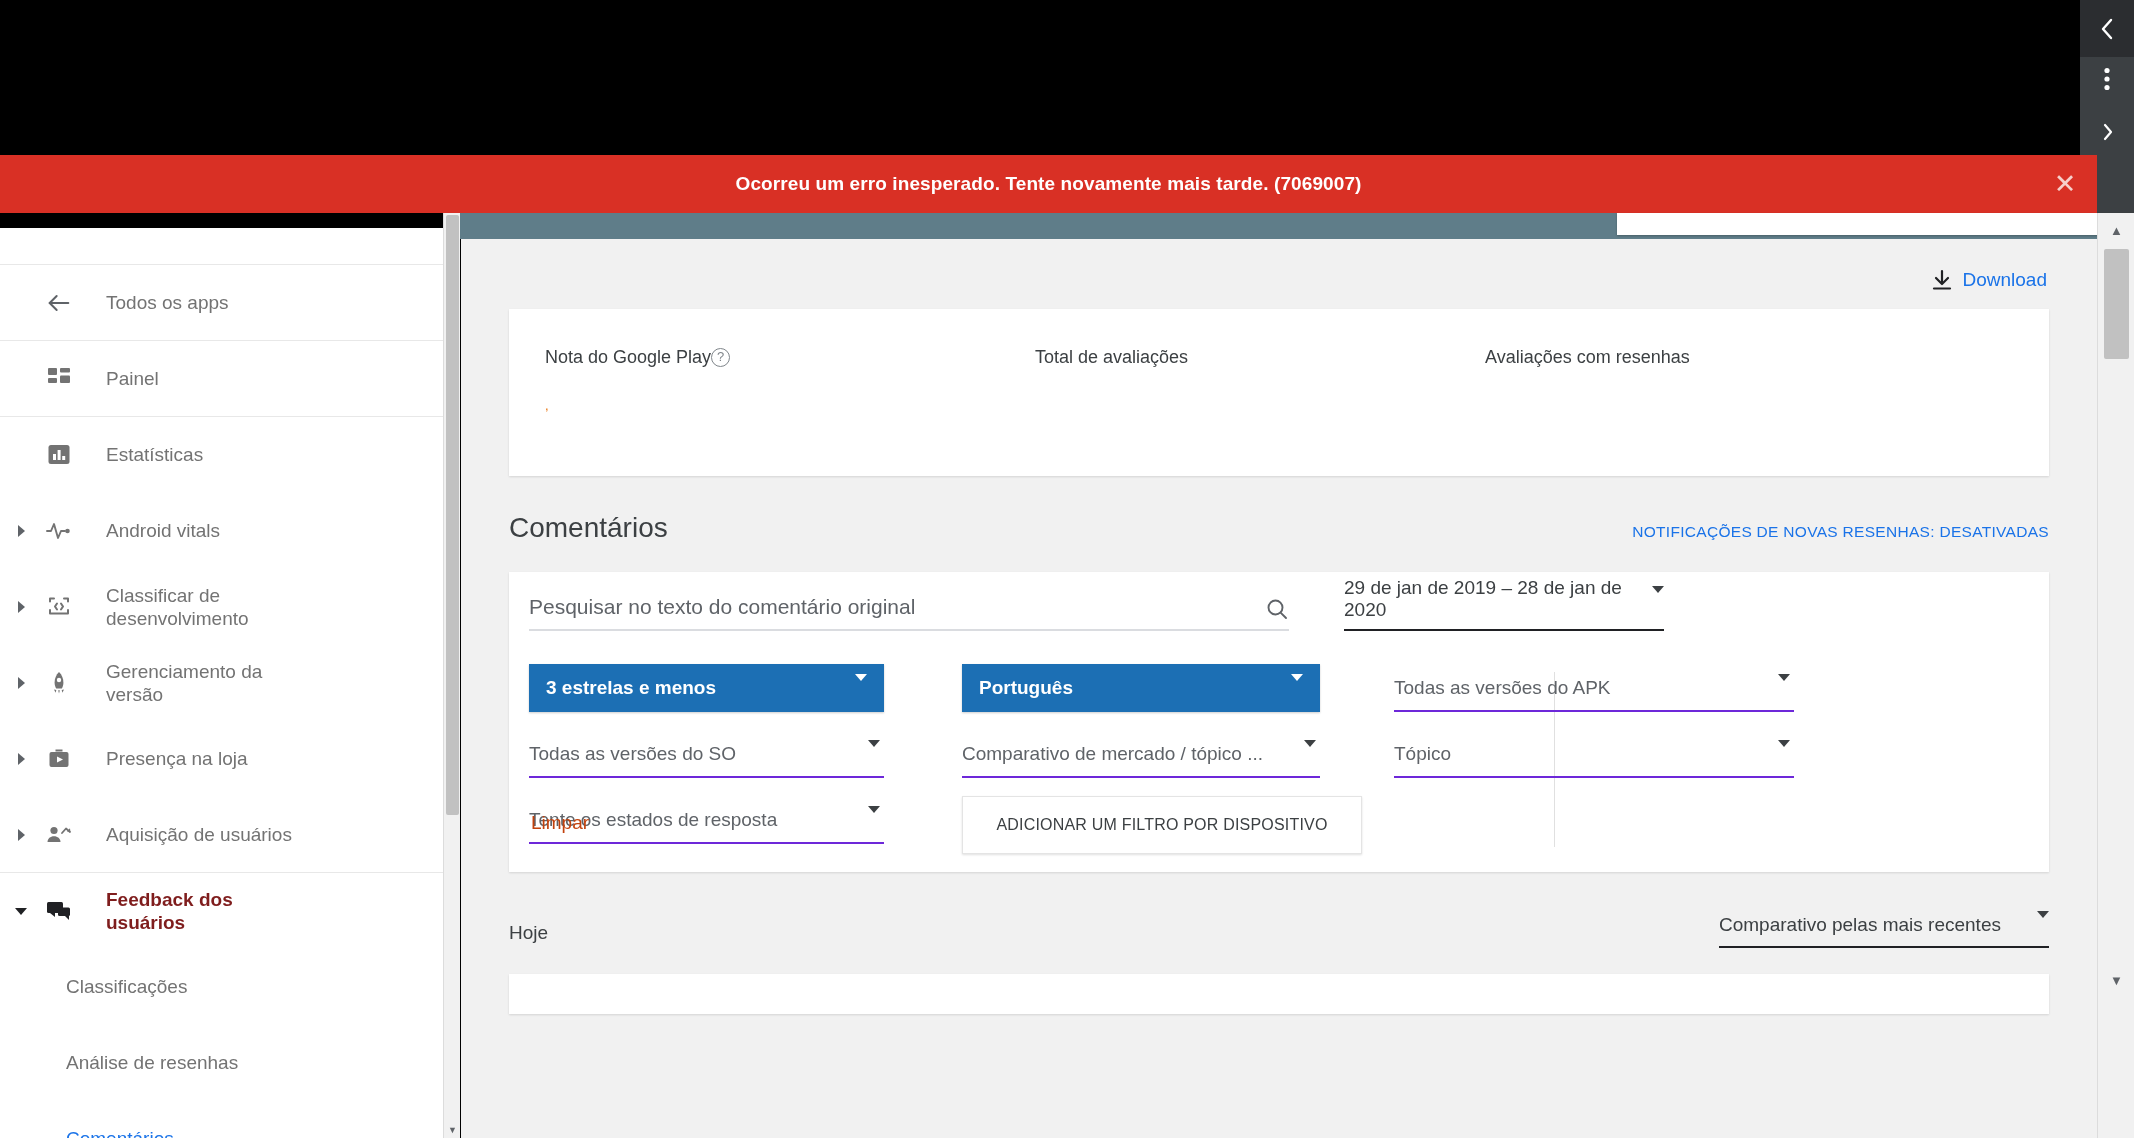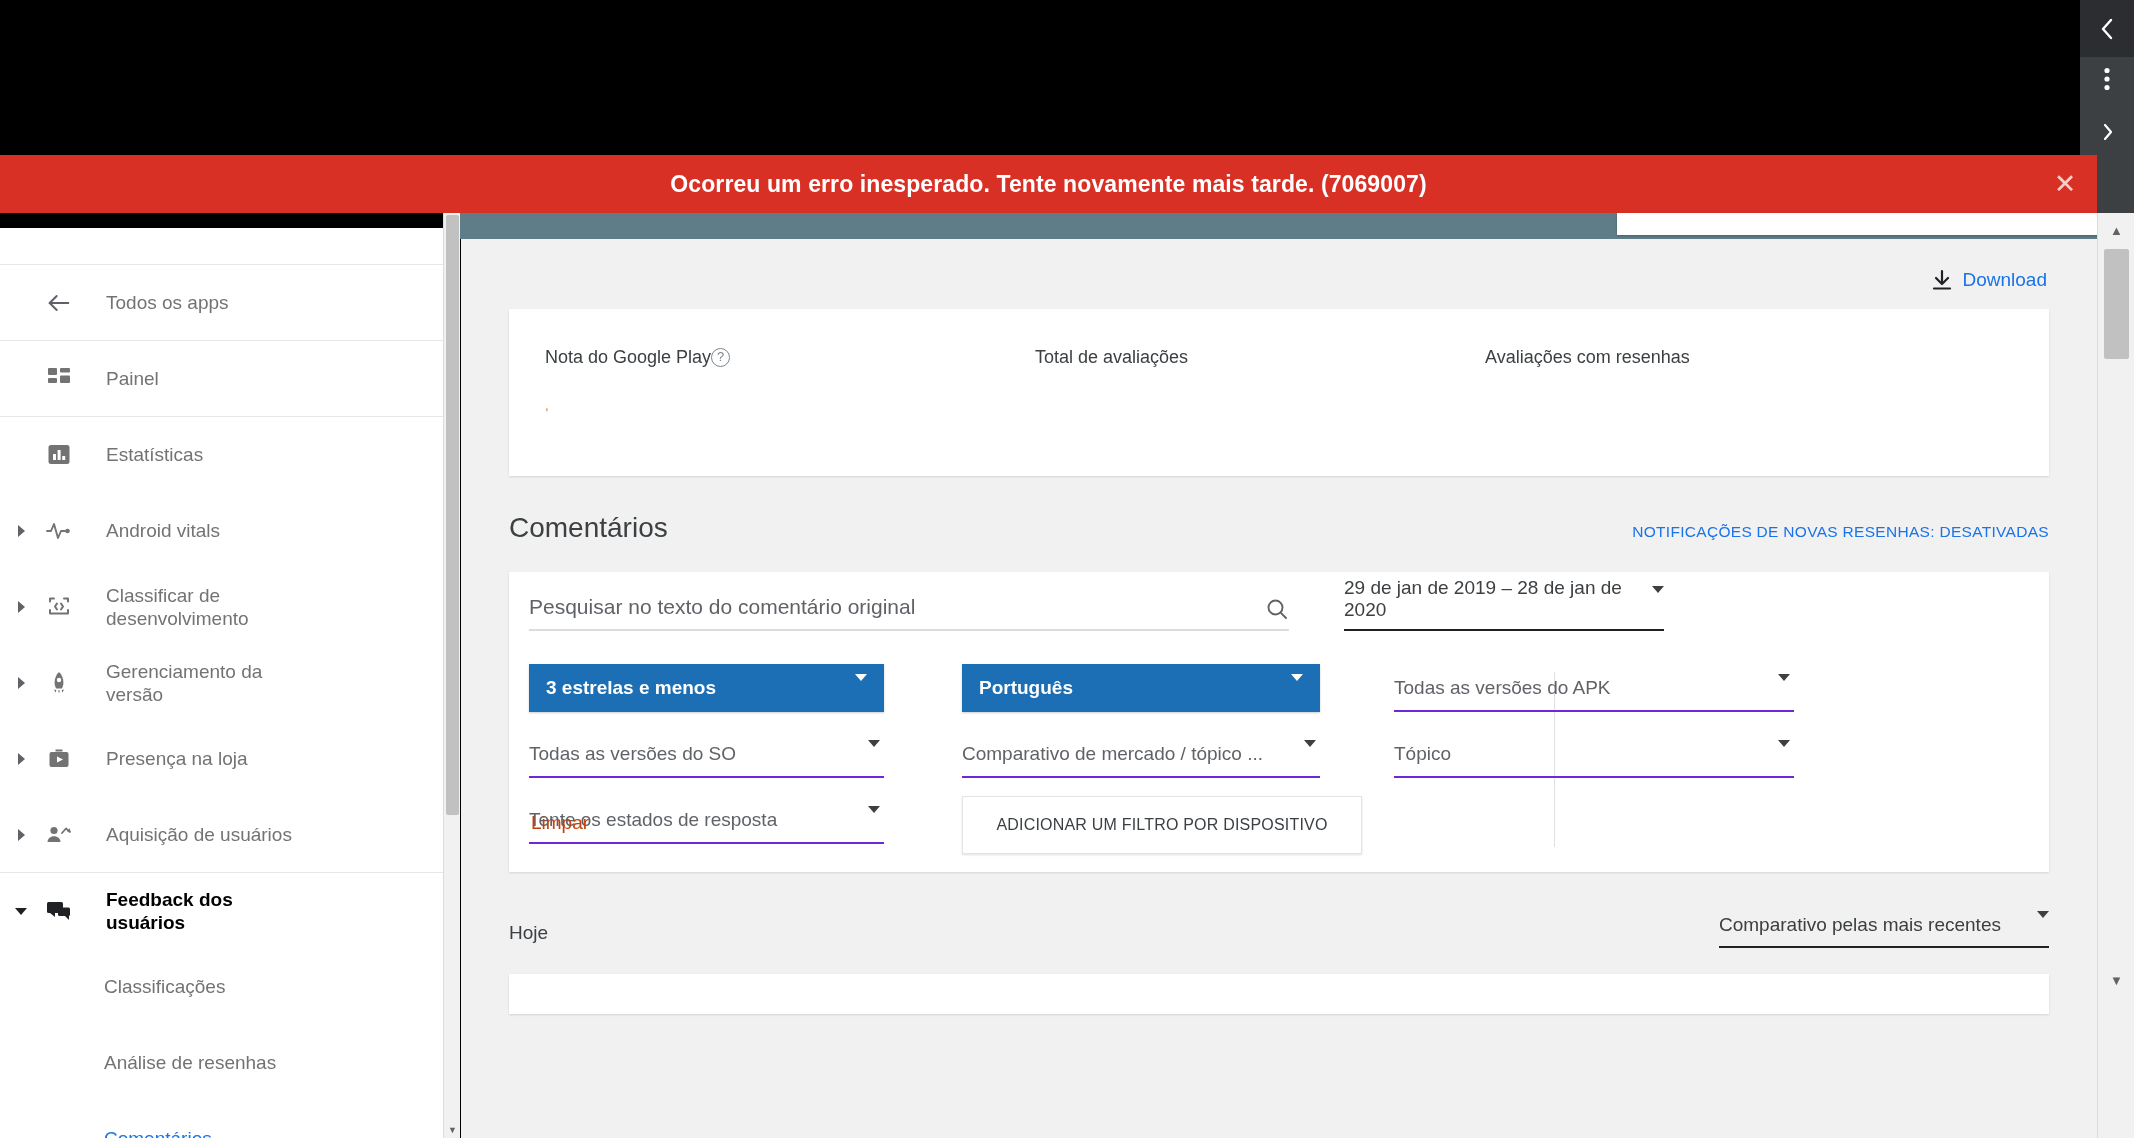--- a/index.html
+++ b/index.html
@@ -37,21 +37,21 @@
 
   
   .error-banner {
     position: absolute; left: 0; top: 155px;
     width: 2097px; height: 58px;
     background: #d93025;
     display: flex; align-items: center; justify-content: center;
   }
   .error-banner .msg {
     color: #ffffff;
-    font-size: 23px;
+    font-size: 19px;
     font-weight: bold;
     letter-spacing: .1px;
   }
   .error-close {
     position: absolute; right: 18px; top: 50%;
     transform: translateY(-50%);
     width: 28px; height: 28px;
     display: flex; align-items: center; justify-content: center;
     color: #f6cfcb; font-size: 27px; line-height: 1;
     cursor: pointer;
@@ -104,28 +104,28 @@
     display: flex; align-items: center; justify-content: center;
     color: #737373;
   }
   .nav-item .nlabel {
     padding-left: 106px;
     font-size: 19px;
     color: #737373;
     line-height: 1.22;
     max-width: 300px;
   }
-  .nav-item.active .nlabel { color: #000000; font-weight: bold; }
+  .nav-item.active .nlabel { color: #7f1d1d; font-weight: bold; }
   .nav-item.active .nicon { color: #202124; }
   .nav-sub {
     display: flex; align-items: center;
     height: 76px;
   }
   .nav-sub .nlabel {
-    padding-left: 104px;
+    padding-left: 66px;
     font-size: 19px;
     color: #737373;
   }
   .nav-sub.current .nlabel { color: #1a73e8; }
 
   
   .lnav-scroll {
     position: absolute; left: 443px; top: 213px;
     width: 17px; height: 925px;
     background: #f1f1f1;

